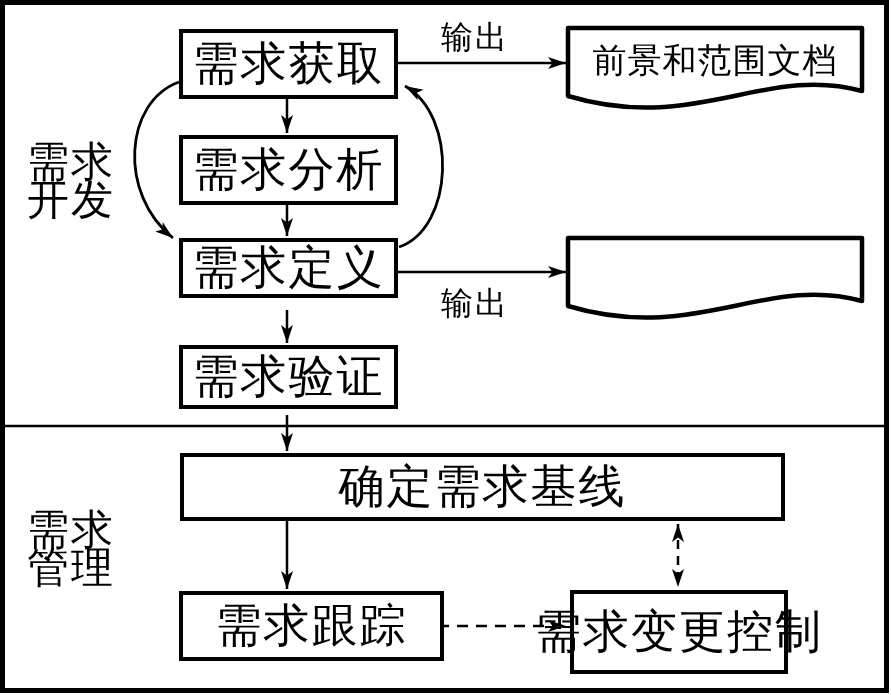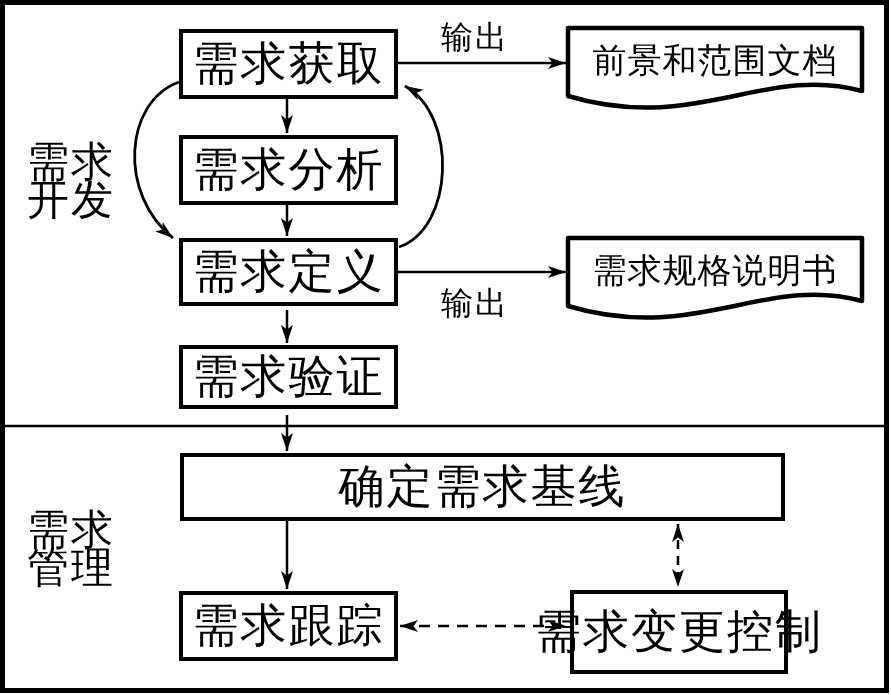--- a/index.html
+++ b/index.html
@@ -82,29 +82,28 @@
   </div>
   <div class="section-label" style="left:27px;top:511px;">
     <div>需求</div>
     <div>管理</div>
   </div>
 
   <div class="node" style="left:179px;top:29px;width:219px;height:70px;">需求获取</div>
 
   <div class="node" style="left:179px;top:135px;width:219px;height:70px;">需求分析</div>
 
-  <div class="node" style="left:179px;top:238px;width:219px;height:68px;">需求定义</div>
+  <div class="node" style="left:179px;top:238px;width:219px;height:60px;">需求定义</div>
 
   <div class="node" style="left:179px;top:345px;width:219px;height:64px;">需求验证</div>
 
   <div class="node" style="left:180px;top:453px;width:605px;height:68px;">确定需求基线</div>
 
-  <div class="node" style="left:179px;top:591px;width:219px;height:70px;">需求跟踪</div>
+  <div class="node" style="left:179px;top:591px;width:265px;height:70px;">需求跟踪</div>
 
   <div class="node" style="left:570px;top:590px;width:218px;height:84px;">需求变更控制</div>
 
   <div class="doc-text" style="left:568px;top:30px;width:294px;height:62px;">前景和范围文档</div>
-  <div class="doc-text" style="left:568px;top:240px;width:294px;height:62px;">需求规格说明书</div>
 
   <div class="edge-label" style="left:415px;top:16px;width:120px;">输出</div>
   <div class="edge-label" style="left:415px;top:282px;width:120px;">输出</div>
 
 </div>
 
 </body></html>

